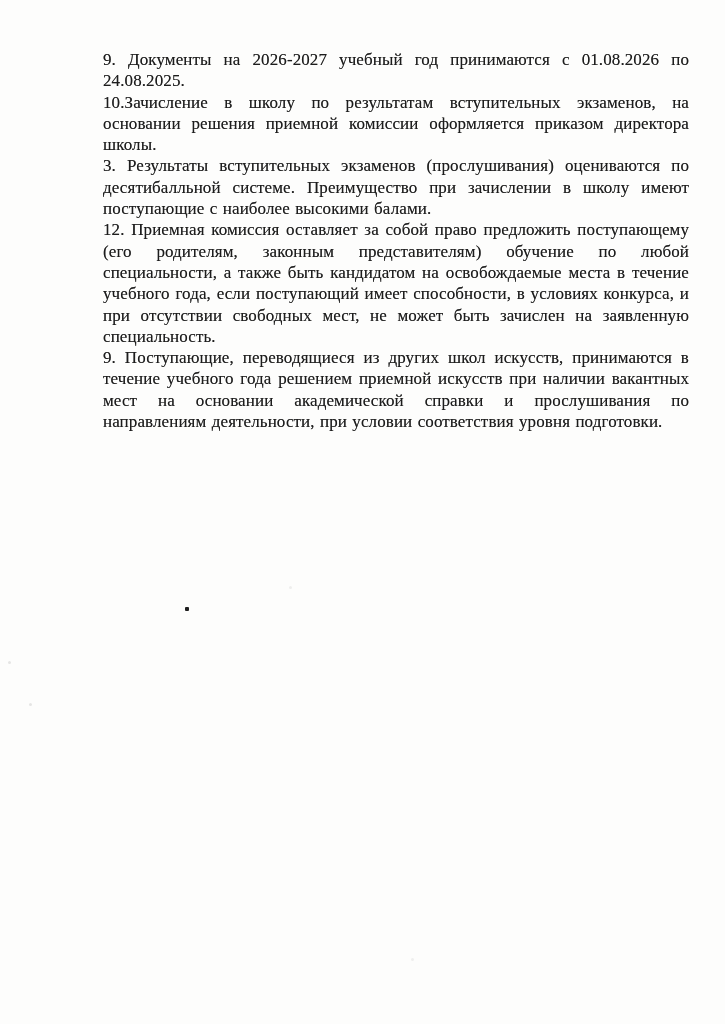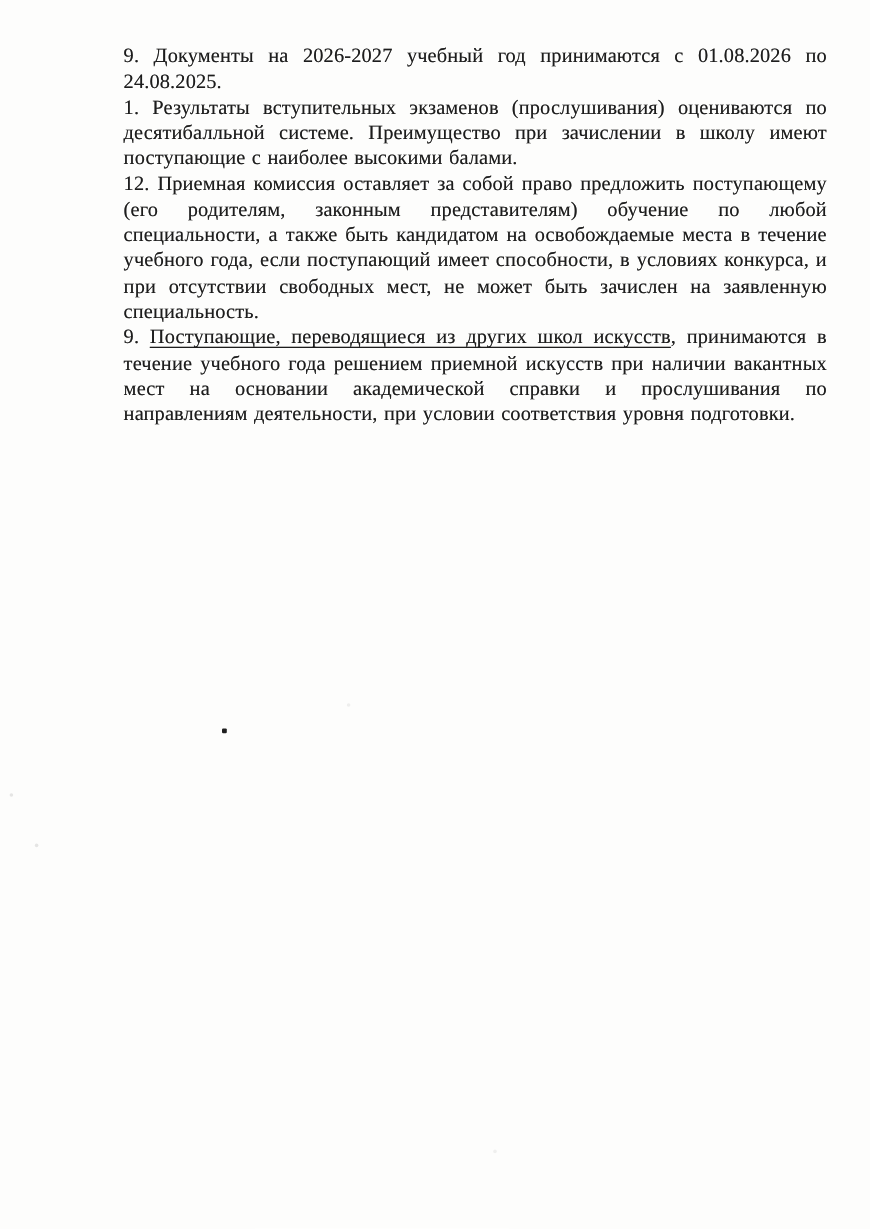--- a/index.html
+++ b/index.html
@@ -12,36 +12,35 @@
     width: 725px;
     height: 1024px;
     background: #fdfdfc;
     overflow: hidden;
     font-family: "Liberation Serif", "DejaVu Serif", serif;
     color: #1d1d1d;
   }
   .text-block {
     position: absolute;
     left: 103px;
-    top: 36px;
+    top: 49px;
     width: 586px;
     font-size: 17px;
     line-height: 21.3px;
     text-align: justify;
     text-justify: inter-word;
     letter-spacing: 0.1px;
     word-spacing: 0.06em;
     text-shadow: 0 0 0.5px rgba(20,20,20,0.55);
   }
   .para {
     margin: 0;
     padding: 0;
   }
   .underlined {
-    text-decoration: underline;
     text-underline-offset: 2.5px;
     text-decoration-thickness: 1.2px;
     margin-top: 45px;
   }
   
   .ink-dot {
     position: absolute;
     left: 185px;
     top: 607px;
     width: 4px;
@@ -60,21 +59,22 @@
   .speck-2 { left: 29px; top: 703px; }
   .speck-3 { left: 289px; top: 586px; background: rgba(60,60,60,0.08); }
   .speck-4 { left: 411px; top: 958px; background: rgba(60,60,60,0.07); }
 </style>
 </head>
 <body>
 
 <div class="page">
   <div class="text-block">
     <p class="para">9. Документы на 2026-2027 учебный год принимаются с 01.08.2026 по 24.08.2025.</p>
-    <p class="para">1. Результаты вступительных экзаменов (прослушивания) оцениваются по десятибалльной системе. Преимущество при зачислении в школу имеют поступающие с наиболее высокими балами.</p>
+    <p class="para">10.Зачисление в школу по результатам вступительных экзаменов, на основании решения приемной комиссии оформляется приказом директора школы.</p>
+    <p class="para">3. Результаты вступительных экзаменов (прослушивания) оцениваются по десятибалльной системе. Преимущество при зачислении в школу имеют поступающие с наиболее высокими балами.</p>
     <p class="para">12. Приемная комиссия оставляет за собой право предложить поступающему (его родителям, законным представителям) обучение по любой специальности, а также быть кандидатом на освобождаемые места в течение учебного года, если поступающий имеет способности, в условиях конкурса, и при отсутствии свободных мест, не может быть зачислен на заявленную специальность.</p>
     <p class="para"><span>9. </span><span class="underlined">Поступающие, переводящиеся из других школ искусств</span><span>, принимаются в течение учебного года решением приемной искусств при наличии вакантных мест на основании академической справки и прослушивания по направлениям деятельности, при условии соответствия уровня подготовки.</span></p>
   </div>
 
   <div class="ink-dot"></div>
   <div class="speck speck-1"></div>
   <div class="speck speck-2"></div>
   <div class="speck speck-3"></div>
   <div class="speck speck-4"></div>
 </div>

